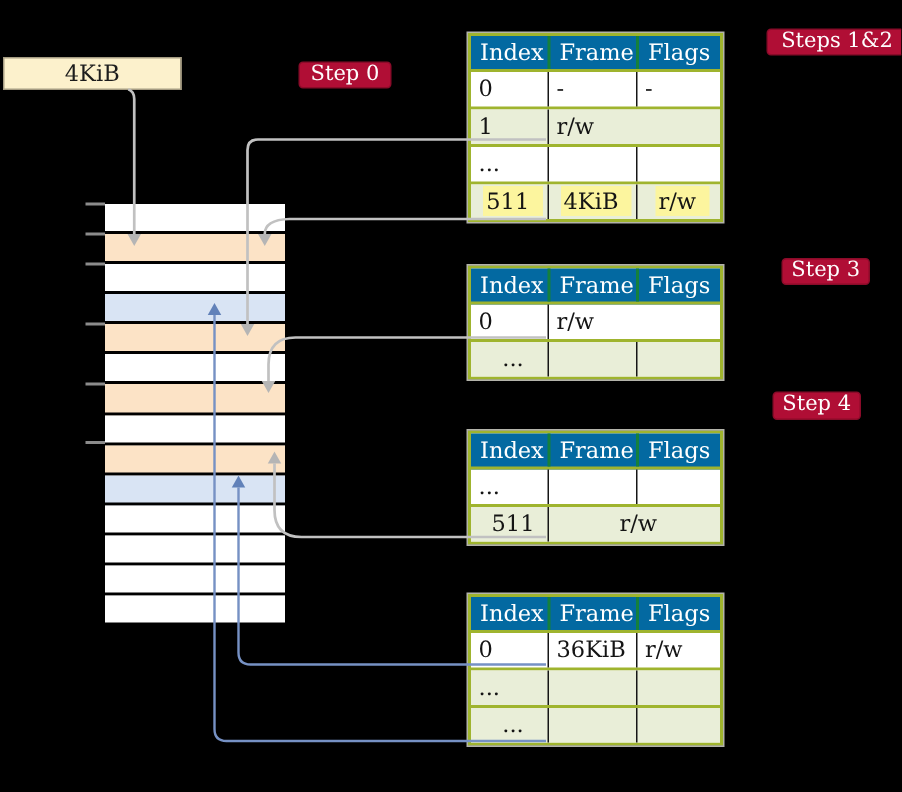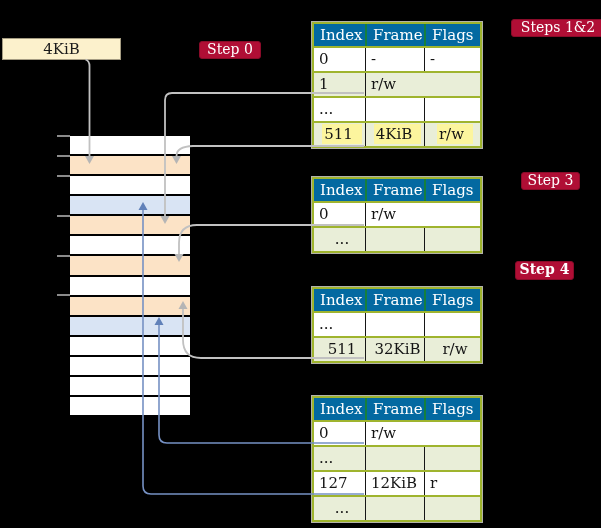--- a/index.html
+++ b/index.html
@@ -14,21 +14,21 @@
     font-size:15px;line-height:20px;text-align:center;
   }
   
   .badge{
     position:absolute;background:#b00e35;border:1px solid #8a0b29;border-radius:3px;
     color:#fefefe;font-size:14px;text-align:center;line-height:15px;
   }
   #badge-step0{left:199px;top:41px;width:60px;height:16px;}
   #badge-steps12{left:511px;top:19px;width:92px;height:16px;}
   #badge-step3{left:521px;top:172px;width:57px;height:16px;}
-  #badge-step4{left:515px;top:261px;width:57px;height:17px;font-weight:bold;}
+  #badge-step4{left:515px;top:261px;width:57px;height:17px;}
   
   .memcol{
     position:absolute;left:70px;top:136px;width:120px;height:279px;
     display:flex;flex-direction:column;
   }
   .memrow{flex:1;border-bottom:2px solid #000;}
   .memrow:last-child{border-bottom:none;}
   .fill-white{background:#ffffff;}
   .fill-peach{background:#fce3c6;}
   .fill-blue{background:#d9e4f4;}
@@ -144,43 +144,38 @@
         <div class="th c2">Frame</div>
         <div class="th c3">Flags</div>
       </div>
       <div class="trow">
         <div class="td c1">...</div>
         <div class="td c2"></div>
         <div class="td c3"></div>
       </div>
       <div class="trow shaded">
         <div class="td c1">511</div>
-        <div class="td c2">32KiB</div>
         <div class="td c3">r/w</div>
       </div>
     </div>
   <div class="ptable" style="top:396px">
       <div class="thead">
         <div class="th c1">Index</div>
         <div class="th c2">Frame</div>
         <div class="th c3">Flags</div>
       </div>
       <div class="trow">
         <div class="td c1">0</div>
-        <div class="td c3">r/w</div>
-      </div>
-      <div class="trow shaded">
-        <div class="td c1">...</div>
-        <div class="td c2"></div>
-        <div class="td c3"></div>
-      </div>
-      <div class="trow">
-        <div class="td c1">127</div>
-        <div class="td c2">12KiB</div>
-        <div class="td c3">r</div>
+        <div class="td c2">36KiB</div>
+        <div class="td c3">r/w</div>
+      </div>
+      <div class="trow shaded">
+        <div class="td c1">...</div>
+        <div class="td c2"></div>
+        <div class="td c3"></div>
       </div>
       <div class="trow shaded">
         <div class="td c1">...</div>
         <div class="td c2"></div>
         <div class="td c3"></div>
       </div>
     </div>
 
   <svg class="overlay" width="601" height="528" viewBox="0 0 601 528">
 

